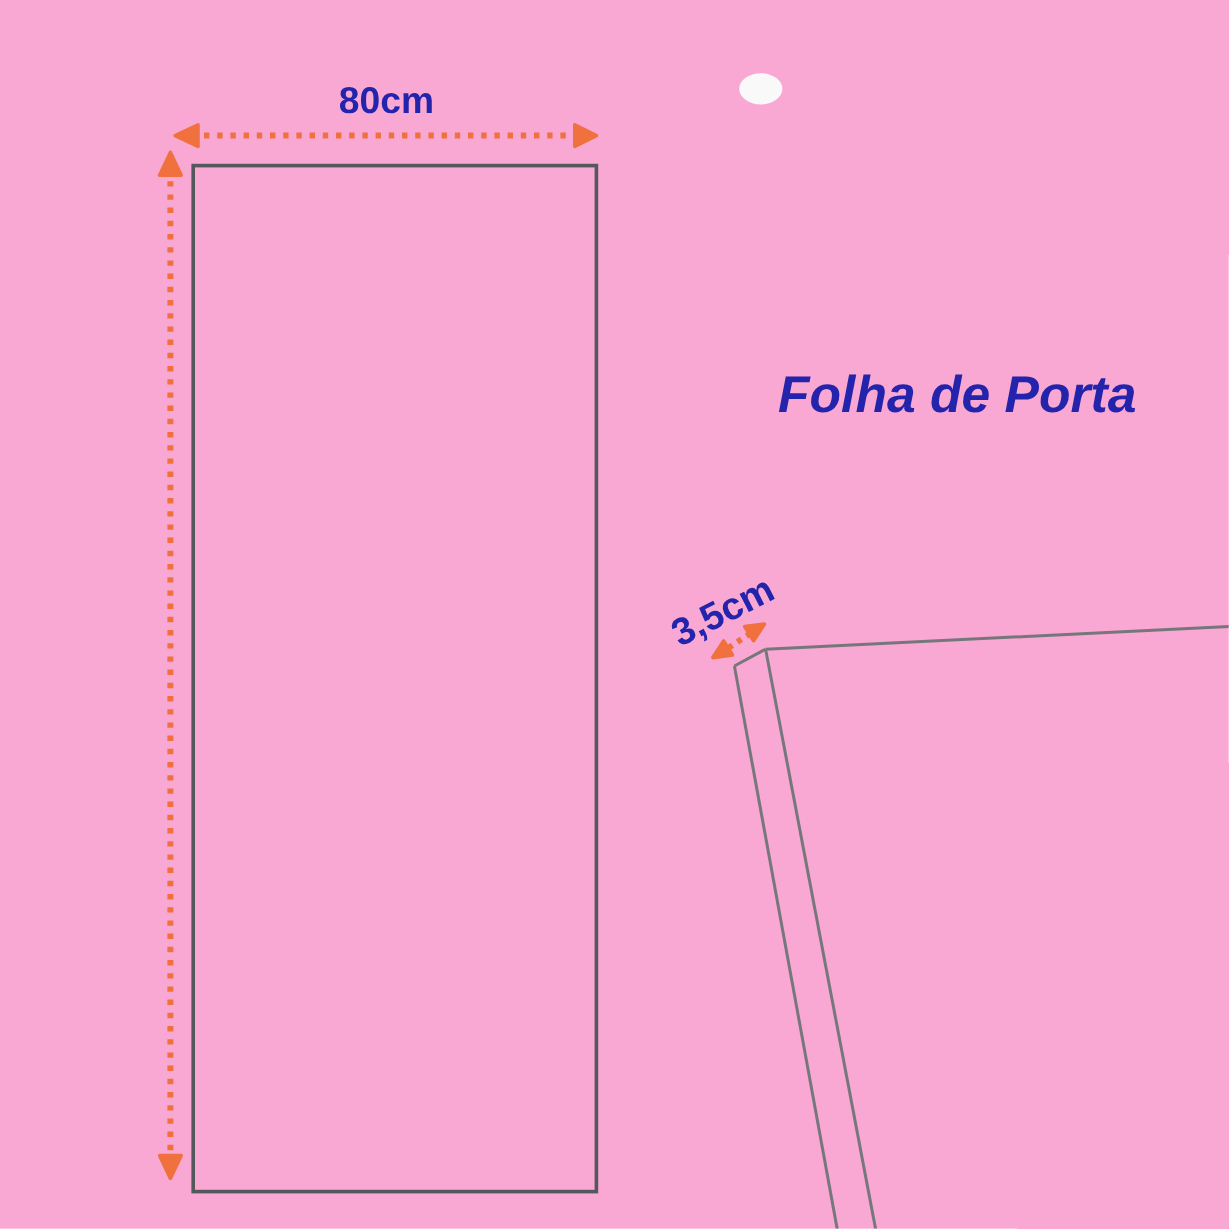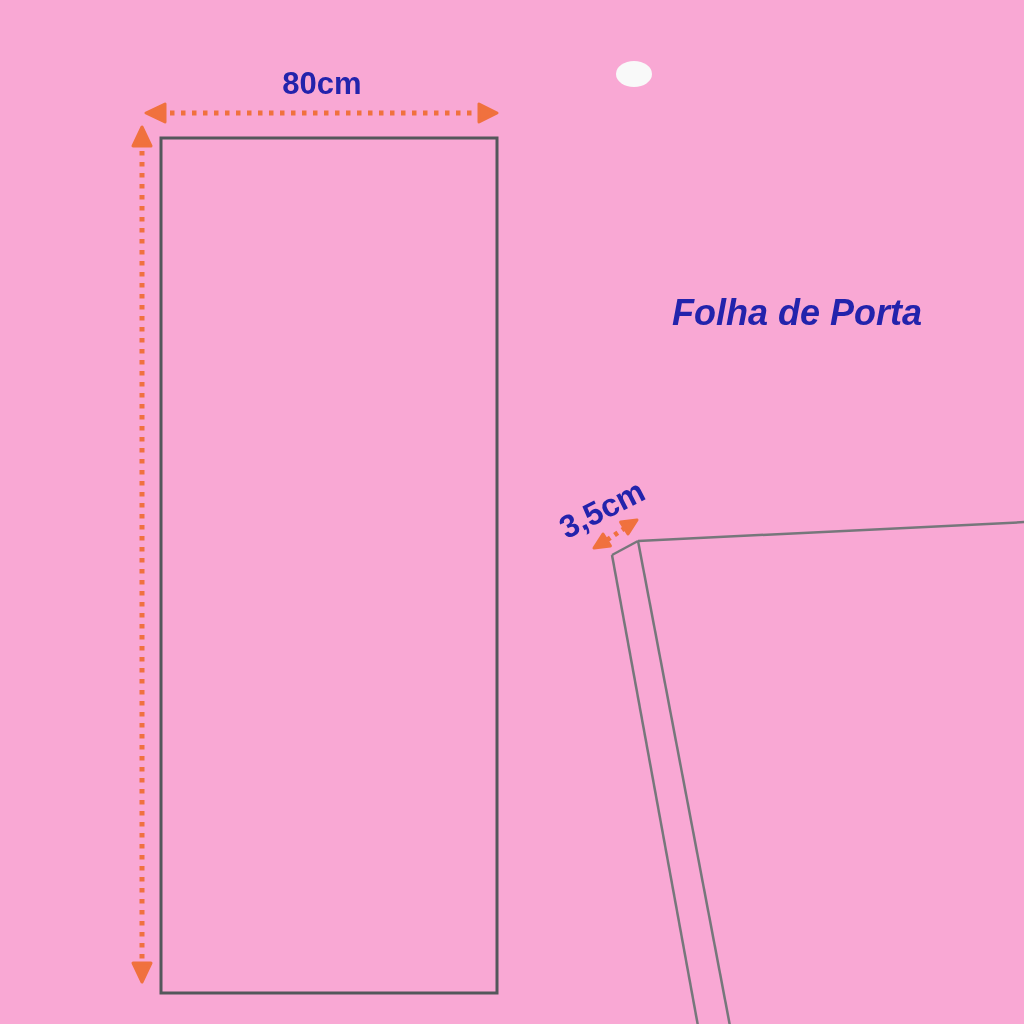--- a/index.html
+++ b/index.html
@@ -47,28 +47,28 @@
     top: 489px;
     width: 160px;
     font-size: 32px;
     line-height: 40px;
     transform: rotate(-27deg);
     transform-origin: 50% 50%;
   }
   .diagram-title {
     position: absolute;
     left: 647px;
-    top: 292px;
+    top: 308px;
     width: 300px;
-    font-size: 36px;
+    font-size: 43px;
     line-height: 42px;
     font-weight: 700;
     font-style: italic;
     color: var(--label-text, #2323AC);
-    text-align: center;
+    text-align: right;
     white-space: nowrap;
   }
   .dotline {
     stroke: var(--dimension-arrow, #F0713E);
     stroke-width: 5;
     stroke-linecap: butt;
     fill: none;
   }
   .dash-h { stroke-dasharray: 4.5 6.5; }
   .dash-v { stroke-dasharray: 4.5 6.5; }

